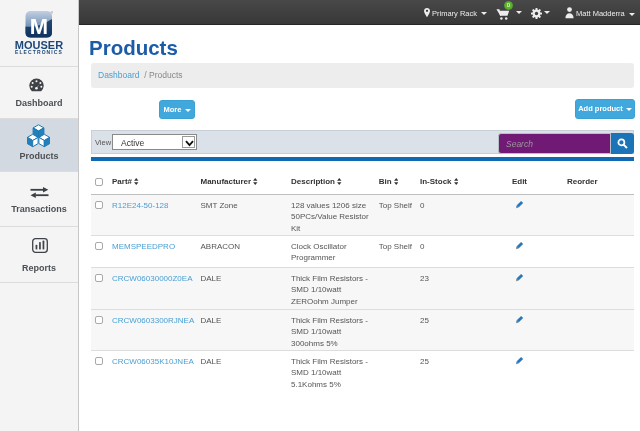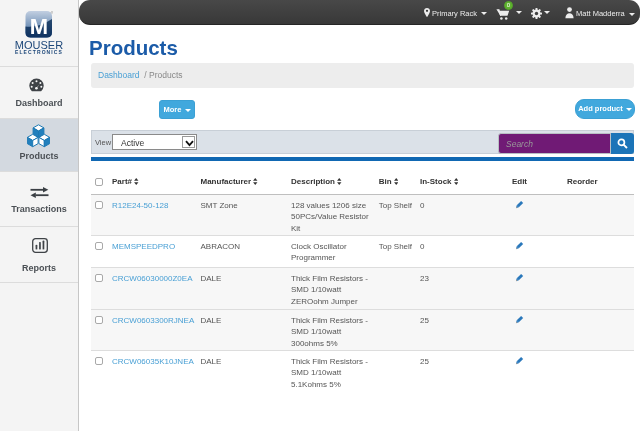--- a/index.html
+++ b/index.html
@@ -2,21 +2,21 @@
 <html><head>
 <meta charset="utf-8">
 <style>
 * { margin:0; padding:0; box-sizing:border-box; }
 html,body { width:640px; height:431px; overflow:hidden; background:#fff;
   font-family:"Liberation Sans", sans-serif; }
 #app { position:relative; width:640px; height:431px; }
 
 
 #topbar { position:absolute; left:79px; top:0; width:561px; height:25px;
-  background:linear-gradient(#484848,#383838); border-bottom:1px solid #262626;border-radius:11px; }
+  background:linear-gradient(#484848,#383838); border-bottom:1px solid #262626; }
 .tb { position:absolute; color:#ececec; font-size:7.5px; }
 .caret { display:inline-block; width:0; height:0; border-left:3px solid transparent;
   border-right:3px solid transparent; border-top:3.5px solid #ececec; vertical-align:middle; }
 
 
 #sidebar { position:absolute; left:0; top:0; width:79px; height:431px;
   background:#f4f4f4; border-right:1px solid #c6c6c6; }
 .sep { position:absolute; left:0; width:78px; height:1px; background:#dcdcdc; }
 .slabel { position:absolute; left:0; width:78px; text-align:center; font-weight:bold;
   font-size:9px; color:#4b5055; }
@@ -26,21 +26,21 @@
   background:#ededed; border-radius:3px; }
 #crumb { position:absolute; left:98px; top:70px; font-size:8.5px; color:#888; }
 #crumb a { color:#4aa0d5; text-decoration:none; }
 
 
 .btn { position:absolute; background:#41a8dd; border:1px solid #3ba0d4; border-radius:3px;
   color:#fff; font-size:7.5px; font-weight:bold; text-align:center; font-family:"Liberation Sans", sans-serif; }
 .btn .caret { border-top-color:#fff; }
 #btn-issue { left:90px; top:100px; width:64px; height:19px; line-height:17px; }
 #btn-more  { left:159px; top:100px; width:36px; height:19px; line-height:17px; }
-#btn-add   { left:575px; top:99px; width:60px; height:20px; line-height:18px;border-radius:9px; }
+#btn-add   { left:575px; top:99px; width:60px; height:20px; line-height:18px; }
 
 #toolbar { position:absolute; left:91px; top:130px; width:543px; height:24px;
   background:#dbe1e8; border:1px solid #c8cfd7; }
 #viewlbl { position:absolute; left:95px; top:138px; font-size:7.5px; color:#555; }
 #selbox { position:absolute; left:112px; top:134px; width:85px; height:16px;
   background:#fff; border:1px solid #8a8a8a; }
 #selbox .txt { position:absolute; left:8px; top:3px; font-size:8.5px; color:#333; }
 #selarrow { position:absolute; right:1px; top:1px; width:13px; height:12px;
   border:1px solid #9a9a9a; background:#fff; }
 #selarrow svg { position:absolute; left:1.5px; top:2.5px; }
@@ -132,21 +132,21 @@
           <stop offset="0" stop-color="#27496f"></stop>
           <stop offset="1" stop-color="#0e3160"></stop>
         </linearGradient>
       </defs>
       <rect x="0.5" y="1" width="26.5" height="26.5" rx="5" fill="url(#gl)"></rect>
       <path d="M0.5 16.5 Q13.5 18 27 9 L27 22.5 Q27 27.5 22 27.5 L5.5 27.5 Q0.5 27.5 0.5 22.5 Z" fill="url(#gd)"></path>
       <text x="13.8" y="23.5" font-family="Liberation Sans, sans-serif" font-weight="bold" font-size="22" fill="#fff" text-anchor="middle">M</text>
       <text x="27" y="3.5" font-family="Liberation Sans, sans-serif" font-size="3.5" fill="#666" text-anchor="middle">®</text>
     </svg>
     <div style="position:absolute;left:0;top:39px;width:78px;text-align:center;
-      font-weight:normal;font-size:11px;color:#1d4779;">MOUSER</div>
+      font-weight:bold;font-size:11px;color:#1d4779;">MOUSER</div>
     <div style="position:absolute;left:0;top:49px;width:78px;text-align:center;
       font-weight:bold;font-size:5px;letter-spacing:1.1px;color:#1d4779;">ELECTRONICS</div>
 
     <svg style="position:absolute;left:29px;top:78px" width="15" height="14" viewBox="0 0 15 14">
       <path d="M2.9 13.2 A7.2 7.2 0 1 1 12.1 13.2 Z" fill="#3f4347"></path>
       <g fill="#f6f6f6">
         <circle cx="7.5" cy="3.2" r="1"></circle>
         <circle cx="3.6" cy="5" r="1"></circle>
         <circle cx="11.4" cy="5" r="1"></circle>
         <circle cx="2.7" cy="8.8" r="1"></circle>

